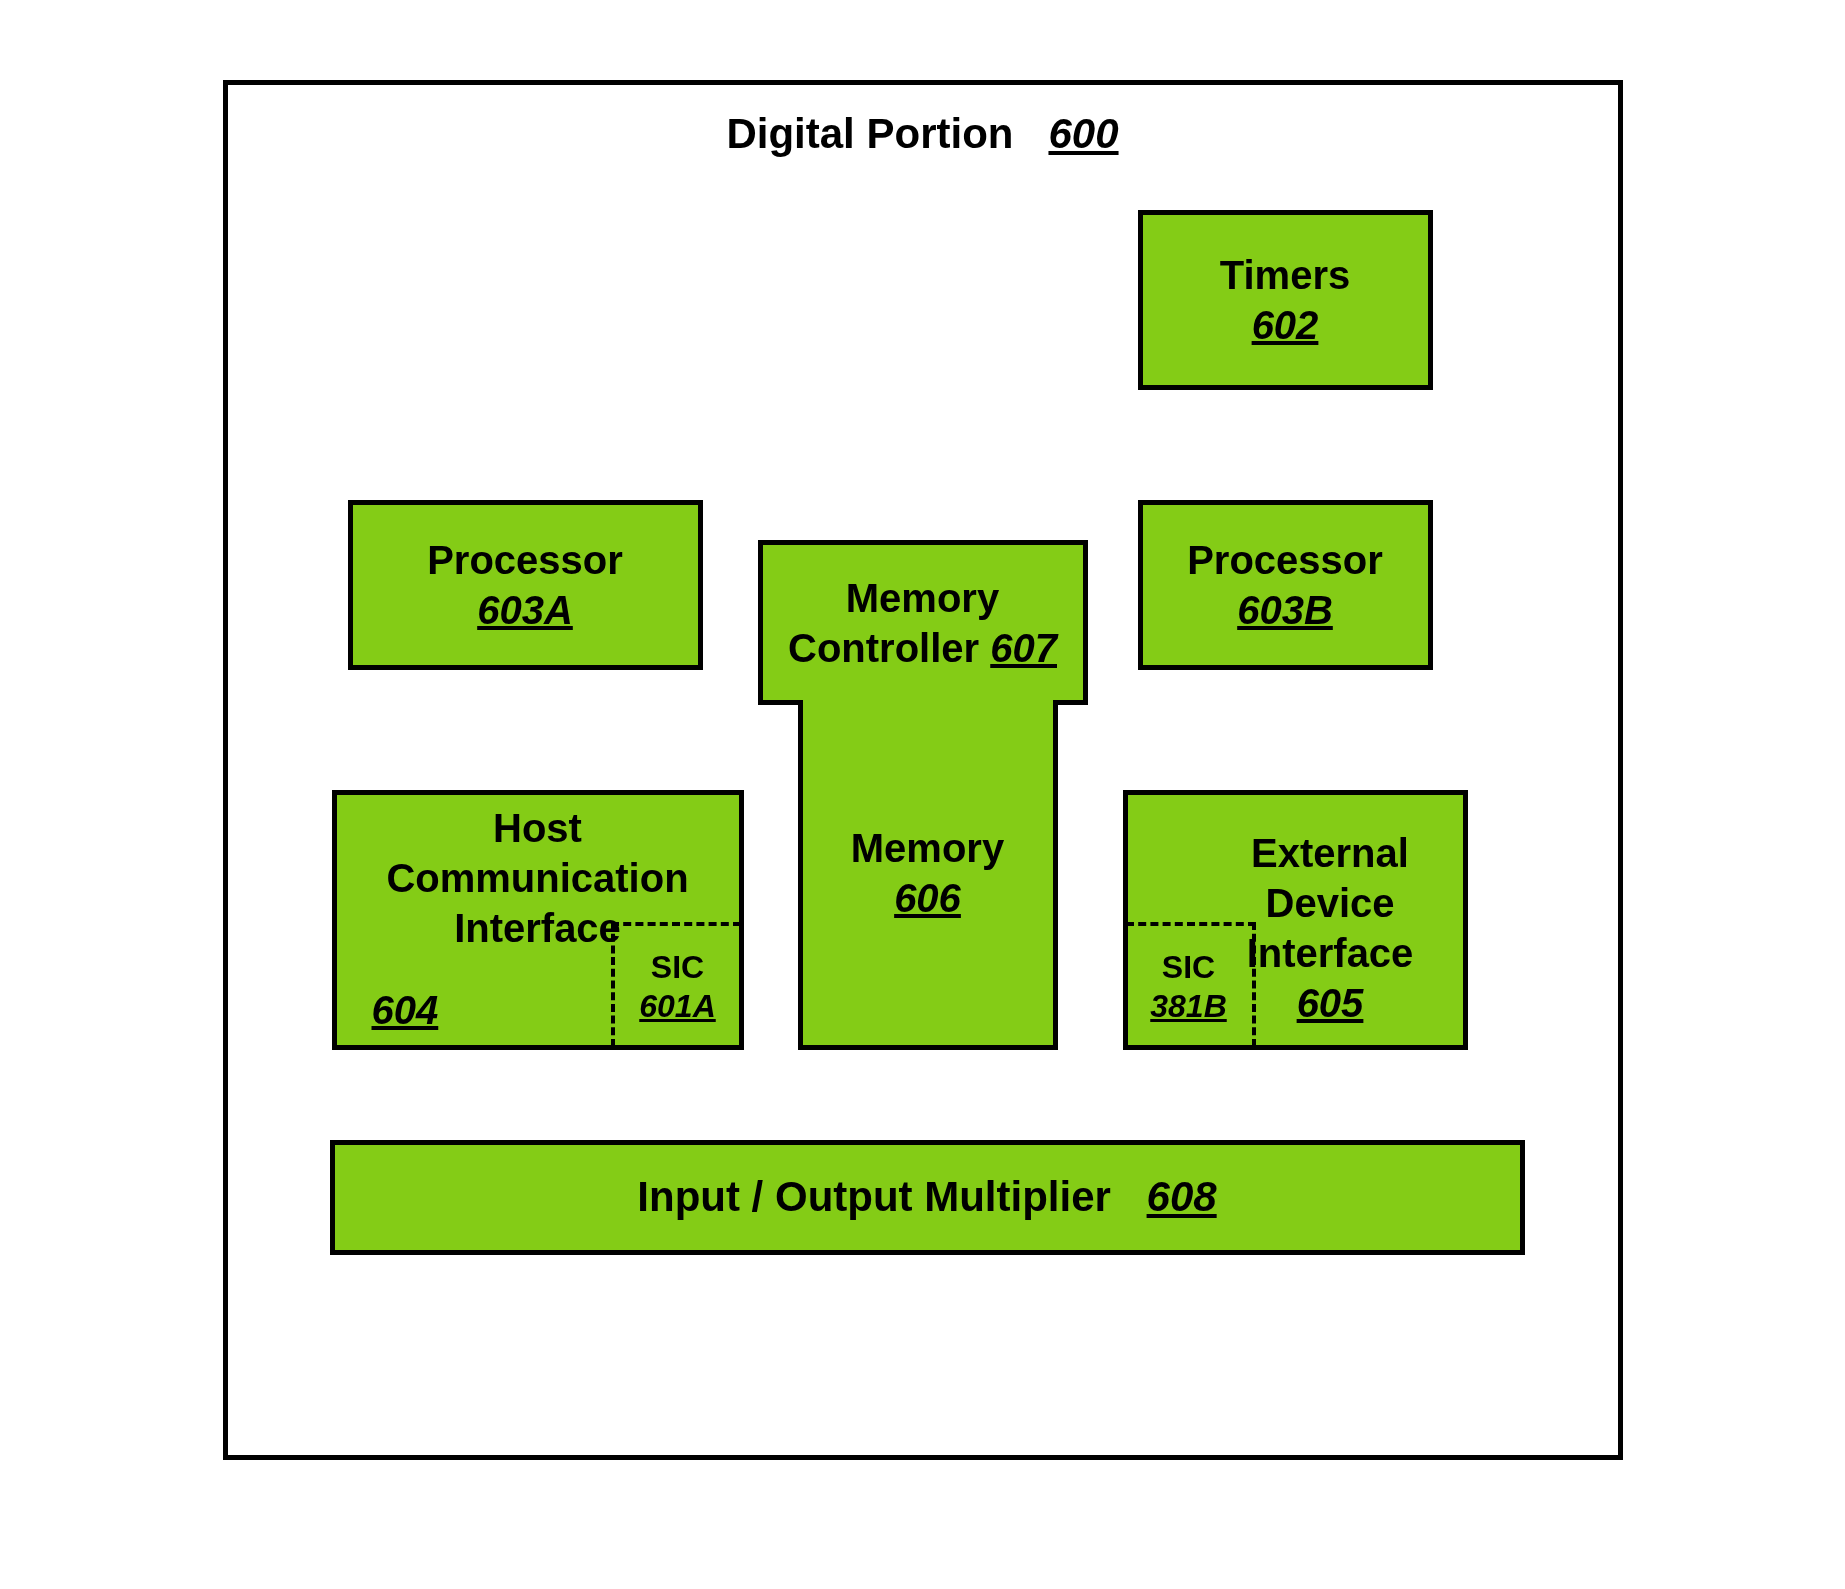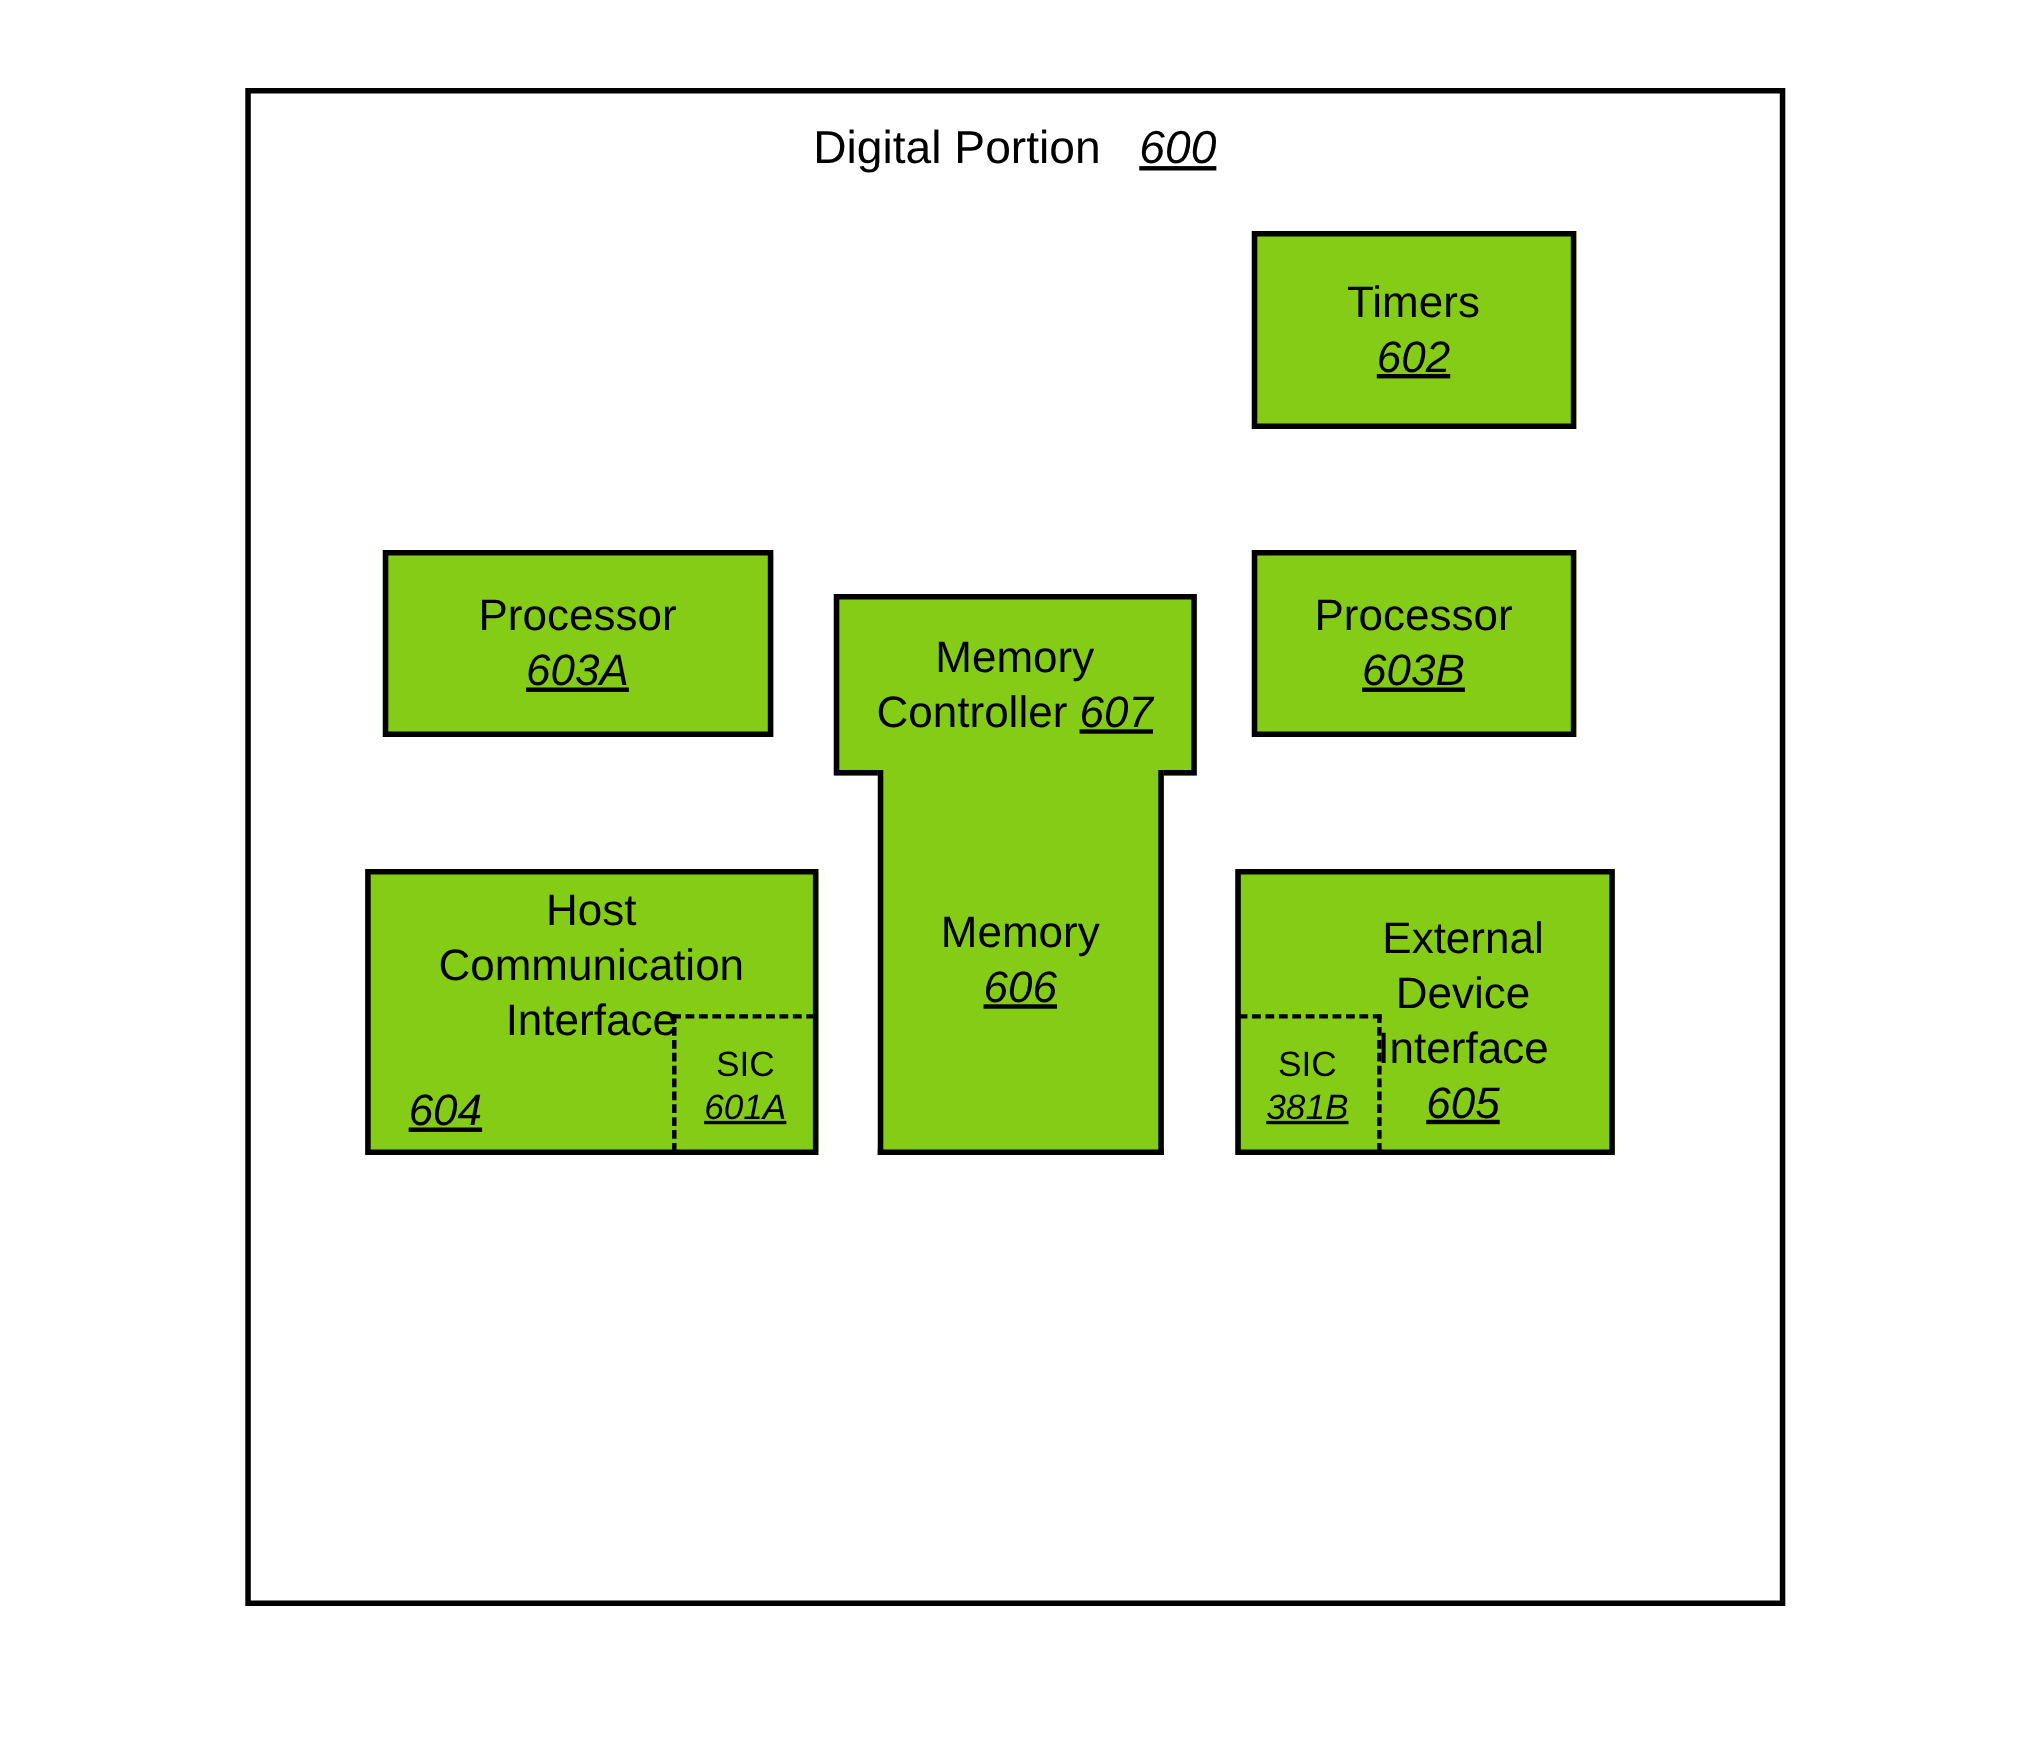--- a/index.html
+++ b/index.html
@@ -1,15 +1,15 @@
 <!DOCTYPE html>
 <html><head>
   <meta charset="utf-8">
   <style>
-    * { box-sizing: border-box; margin: 0; padding: 0; }
+    * { box-sizing: border-box; margin: 0; padding: 0; font-weight: bold; }
     body {
       font-family: Arial, Helvetica, sans-serif;
       background: #fff;
       padding: 40px;
       width: 1845px;
       height: 1589px;
     }
     .container {
       border: 5px solid #000;
       width: 1400px;
@@ -162,13 +162,17 @@
         <span>Interface</span><br>
         <span class="ref">605</span>
       </div>
       <div class="sic-box sic-b">
         <span>SIC</span>
         <span class="ref">381B</span>
       </div>
     </div>
   </div>
 
+  <div class="box iomult">
+    <span>Input / Output Multiplier</span>
+    &nbsp;<span class="ref">608</span>
+  </div>
 </div>
 
 </body></html>

